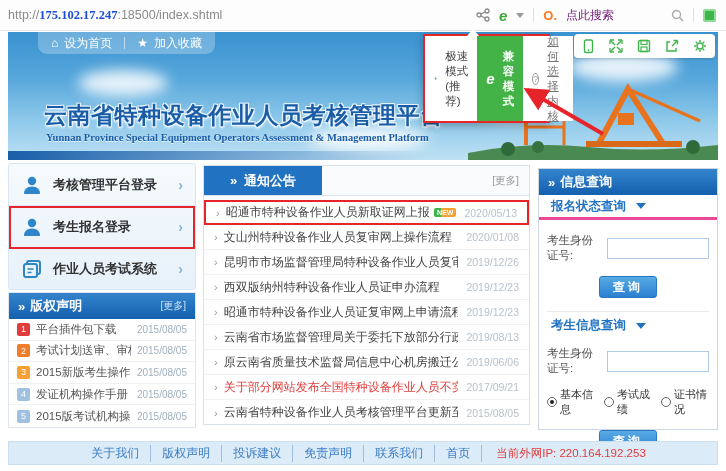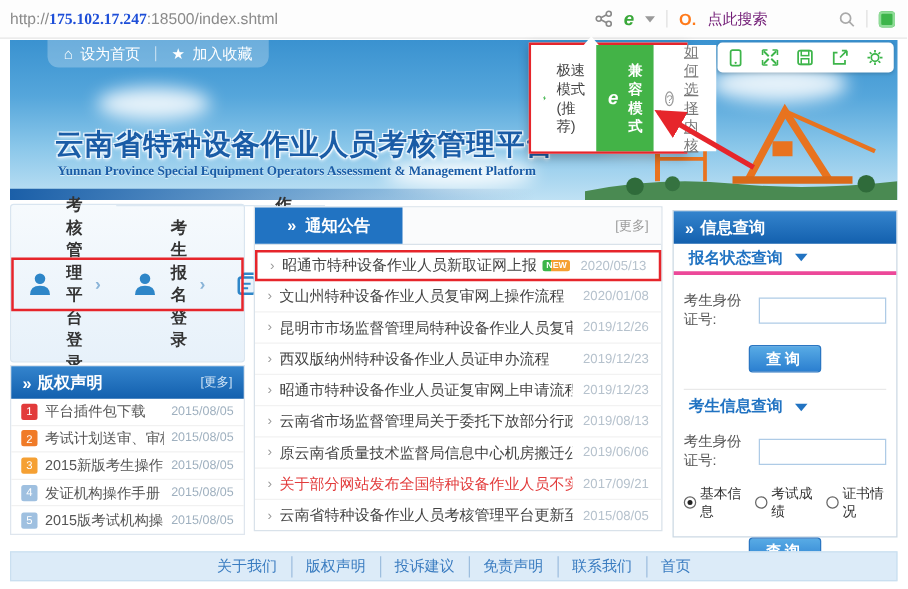--- a/index.html
+++ b/index.html
@@ -42,21 +42,21 @@
   .mode-item { flex:1; display:flex; align-items:center; gap:8px; padding:0 9px; font-size:11.5px; color:#444; background:#fff; }
   .mode-item.active { background:#43b347; color:#fff; font-weight:bold; }
   .mode-item .q-circle { width:12px; height:12px; border:1px solid #999; border-radius:50%; color:#999; font-size:9px;
     display:flex; align-items:center; justify-content:center; }
   .mode-item.help span.lbl { text-decoration:underline; color:#777; }
   .mode-item.active .ie-e { color:#fff; }
   .arrow-overlay { position:absolute; left:0; top:0; width:726px; height:471px; pointer-events:none; z-index:11; }
 
   
   .menu-box { position:absolute; left:8px; top:163px; width:188px; height:127px; border:1px solid #d9e5f0; border-radius:3px;
-    background:linear-gradient(180deg,#f6fafd,#e7f1fa); display:flex; flex-direction:row; }
+    background:linear-gradient(180deg,#f6fafd,#e7f1fa); display:flex; flex-direction:column; }
   .menu-item { flex:1; display:flex; align-items:center; gap:10px; padding:0 12px; position:relative; }
   .menu-item + .menu-item { border-top:1px solid #dce8f2; }
   .menu-item .label { font-size:13px; font-weight:bold; color:#333; flex:1; }
   .menu-item .chev { color:#8ab4d8; font-size:14px; font-weight:bold; }
   .menu-hl { position:absolute; left:0; top:42px; width:186px; height:43px; border:2px solid #e6252b; z-index:5; pointer-events:none; }
 
   .downloads-box { position:absolute; left:8px; top:292px; width:188px; height:136px; background:#fff; border:1px solid #dfe6ee; }
   .panel-hd { height:26px; background:linear-gradient(180deg,#3484cd,#1360ae); color:#fff; display:flex; align-items:center; padding:0 9px;
     font-size:13px; font-weight:bold; gap:5px; }
   .panel-hd .more { margin-left:auto; font-size:10px; color:#cfe3f5; font-weight:normal; }
@@ -376,15 +376,16 @@
     </div>
   </div>
 
   <div class="page-footer">
     <span class="f-link">关于我们</span>
     <span class="f-link">版权声明</span>
     <span class="f-link">投诉建议</span>
     <span class="f-link">免责声明</span>
     <span class="f-link">联系我们</span>
     <span class="f-link">首页</span>
+    <span class="f-ip">当前外网IP: 220.164.192.253</span>
   </div>
 
 </div>
 
 </body></html>

